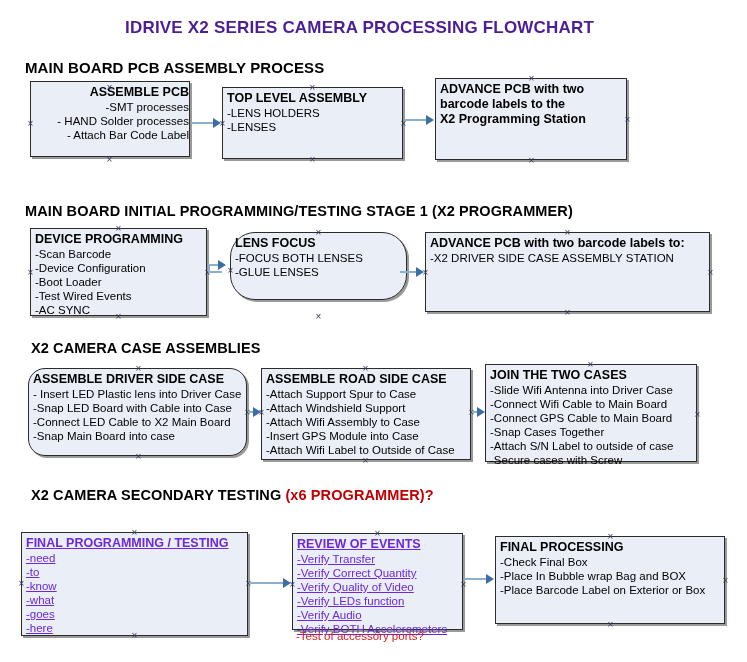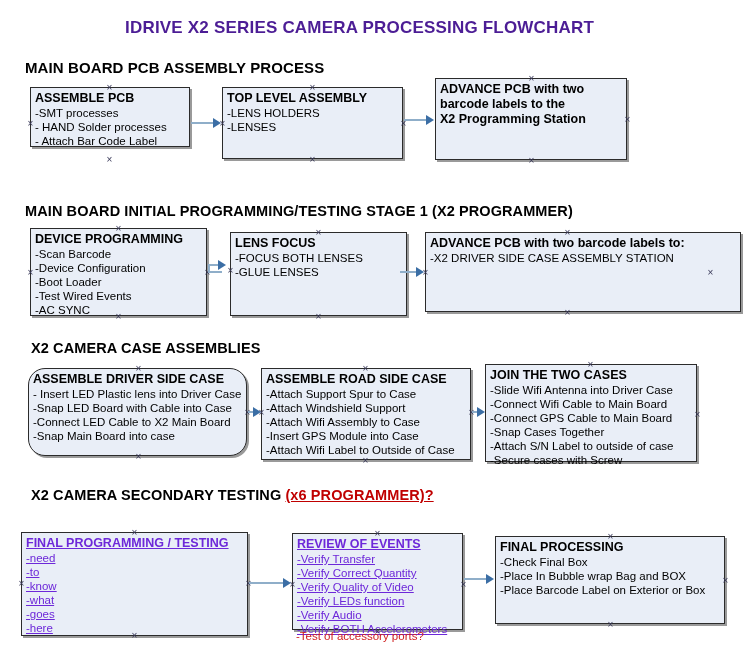--- a/index.html
+++ b/index.html
@@ -30,21 +30,20 @@
   }
   .section-head {
     position: absolute;
     font-weight: bold;
     color: #000000;
     white-space: nowrap;
     letter-spacing: 0.1px;
   }
   .section-head .accent {
     color: #c00000;
-    text-decoration: underline;
   }
 
   
   .box {
     position: absolute;
     box-sizing: border-box;
     background: #e9eef7;
     border: 1px solid #2b2b2b;
     box-shadow: 2px 2px 0 0 #9a9a9a;
   }
@@ -108,21 +107,21 @@
 </style>
 </head>
 <body>
 
 <div id="canvas">
 
   <div class="doc-title" style="left:125px; top:18px; font-size:17px;">IDRIVE X2  SERIES CAMERA PROCESSING FLOWCHART</div>
 
   <div class="section-head" style="left:25px; top:59px; font-size:15px;">MAIN BOARD PCB ASSEMBLY PROCESS</div>
 
-  <div class="box" style="left:30px; top:87px; width:160px; height:60px;">
+  <div class="box" style="left:30px; top:81px; width:160px; height:76px;text-align:right;">
     <div class="box-inner">
       <div class="btitle">ASSEMBLE PCB</div>
       <div class="bline"> -SMT processes</div>
       <div class="bline">- HAND Solder processes</div>
       <div class="bline">- Attach Bar Code Label</div>
     </div>
   </div>
   <div class="handle" style="left:105px; top:83px;"></div>
   <div class="handle" style="left:105px; top:155px;"></div>
   <div class="handle" style="left:26px; top:119px;"></div>
@@ -165,32 +164,32 @@
       <div class="bline">-Boot Loader</div>
       <div class="bline">-Test Wired Events</div>
       <div class="bline">-AC SYNC</div>
     </div>
   </div>
   <div class="handle" style="left:114px; top:224px;"></div>
   <div class="handle" style="left:114px; top:312px;"></div>
   <div class="handle" style="left:26px; top:268px;"></div>
   <div class="handle" style="left:203px; top:268px;"></div>
 
-  <div class="box" style="left:230px; top:232px; width:177px; height:84px;">
+  <div class="box" style="left:230px; top:232px; width:177px; height:68px;border-radius:25px;">
     <div class="box-inner">
       <div class="btitle">LENS FOCUS</div>
       <div class="bline">-FOCUS BOTH LENSES</div>
       <div class="bline">-GLUE LENSES</div>
     </div>
   </div>
   <div class="handle" style="left:314px; top:228px;"></div>
   <div class="handle" style="left:314px; top:312px;"></div>
   <div class="handle" style="left:226px; top:266px;"></div>
 
-  <div class="box" style="left:425px; top:232px; width:316px; height:80px;">
+  <div class="box" style="left:425px; top:232px; width:285px; height:80px;">
     <div class="box-inner">
       <div class="btitle">ADVANCE PCB with two barcode labels to:</div>
       <div class="bline">-X2 DRIVER  SIDE  CASE  ASSEMBLY STATION</div>
     </div>
   </div>
   <div class="handle" style="left:563px; top:228px;"></div>
   <div class="handle" style="left:563px; top:308px;"></div>
   <div class="handle" style="left:421px; top:268px;"></div>
   <div class="handle" style="left:706px; top:268px;"></div>
 

